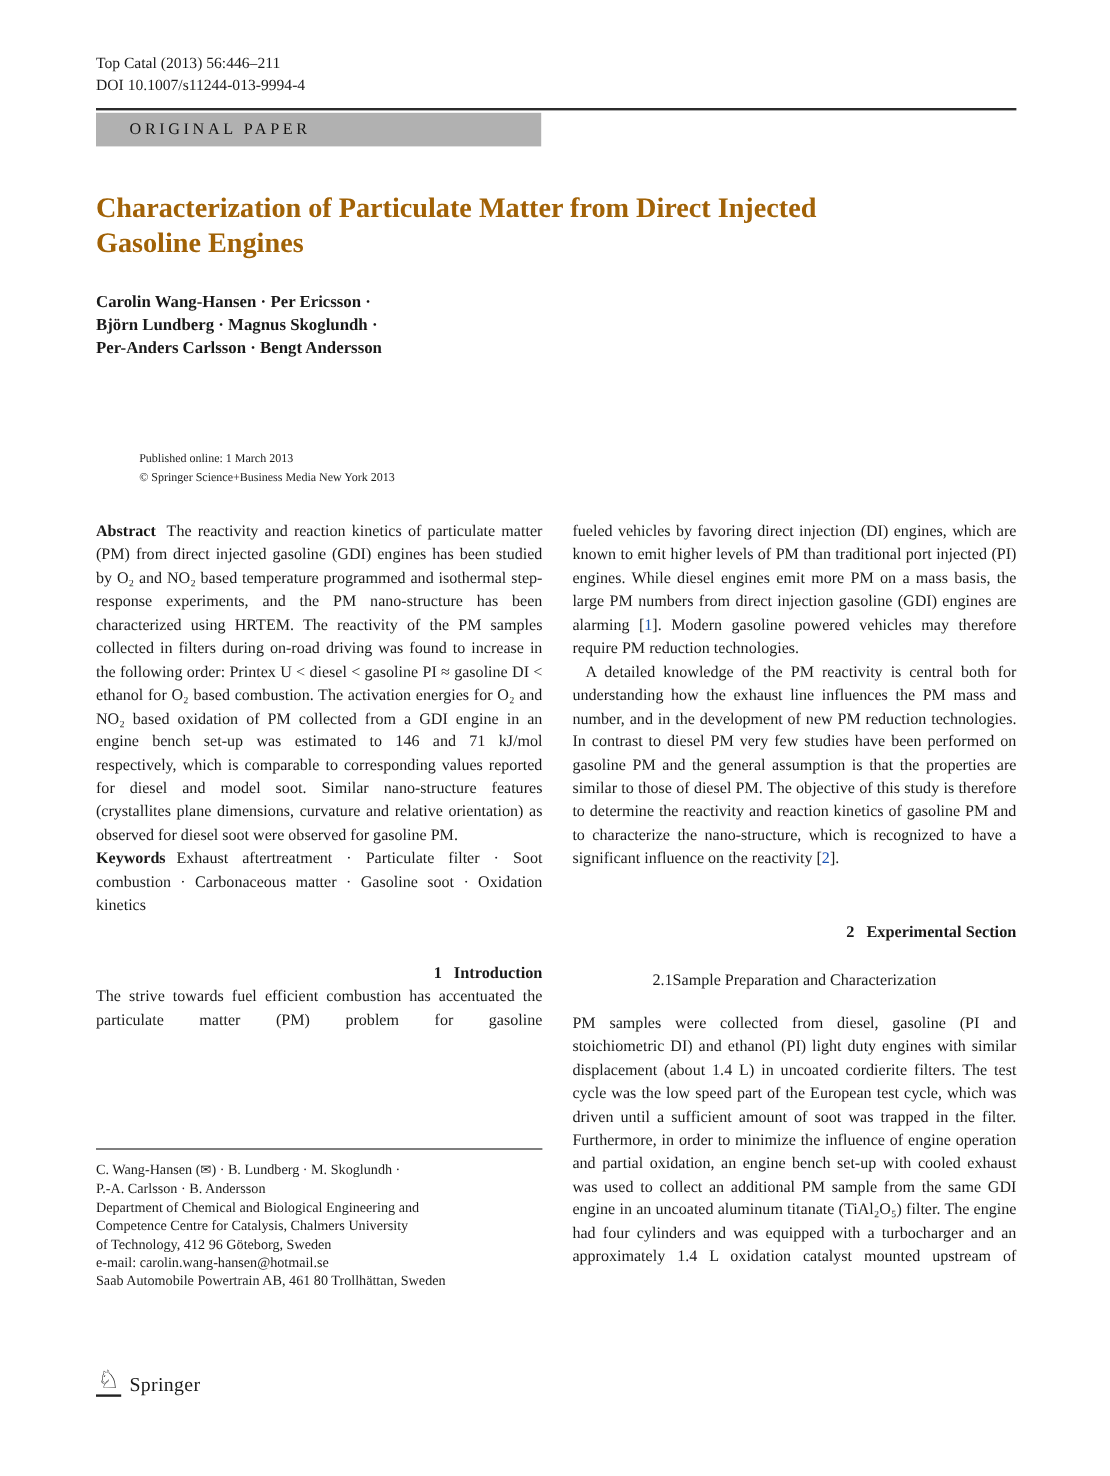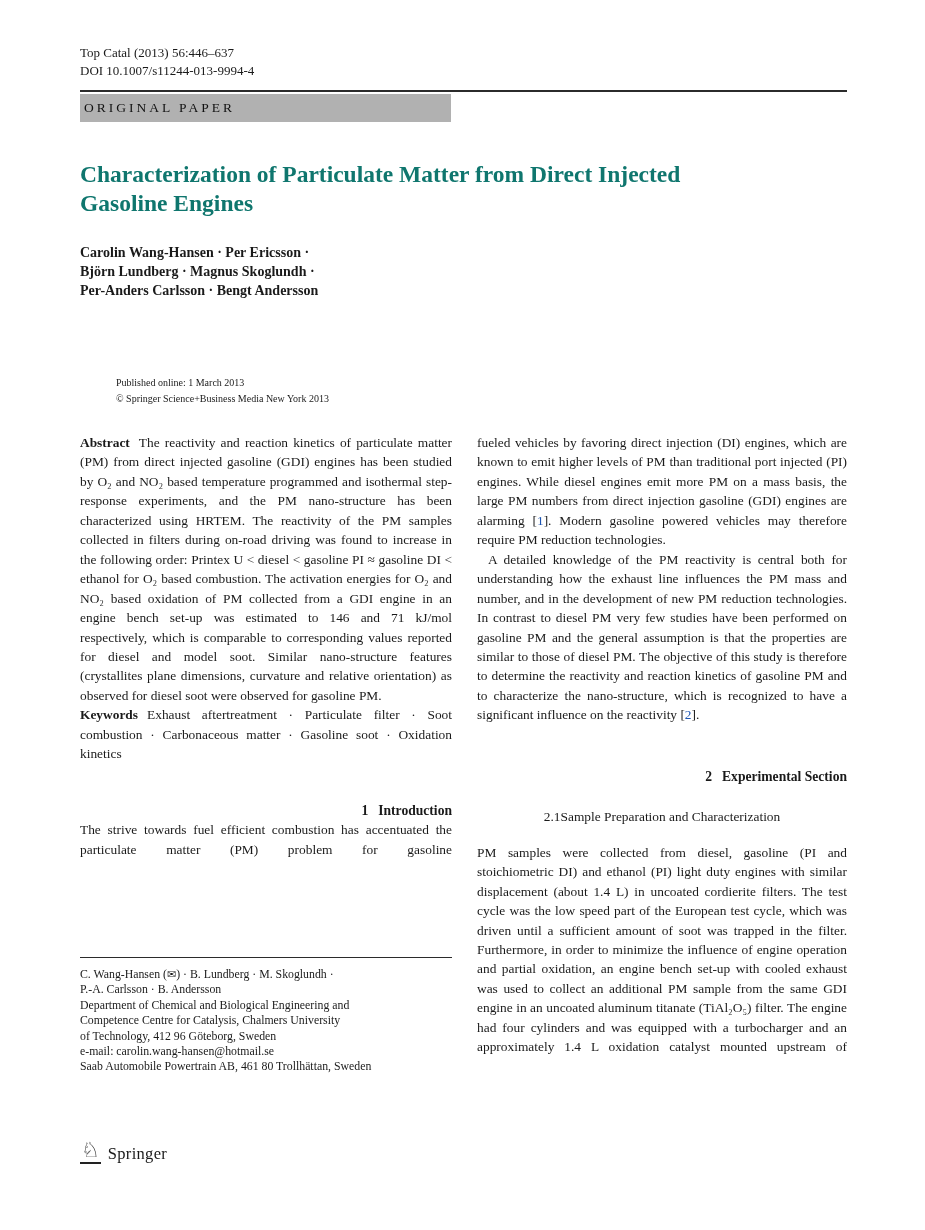--- a/index.html
+++ b/index.html
@@ -17,27 +17,27 @@
     font-size: 13px; line-height: 18px; color: #1a1a1a;
   }
   .header-rule {
     position: absolute; left: 80px; top: 90px;
     width: 767px; height: 2px; background: #2b2b2b;
   }
   .badge {
     position: absolute; left: 80px; top: 94px;
     width: 371px; height: 28px;
     display: flex; align-items: center;
-    box-sizing: border-box; padding-left: 4px;
+    box-sizing: border-box; padding-left: 28px;
     font-size: 13.5px; letter-spacing: 3px; color: #111111;
   }
   .title {
     position: absolute; left: 80px; top: 160px; width: 690px;
     font-size: 23.5px; line-height: 29px; font-weight: bold;
-    margin: 0; color: #0f766e;
+    margin: 0; color: #a16207;
   }
   .authors {
     position: absolute; left: 80px; top: 243px;
     font-size: 14px; line-height: 19px; font-weight: bold;
   }
   .pubinfo {
     position: absolute; left: 80px; top: 375px;
     font-size: 10px; line-height: 16.4px; margin-left: 36px;
   }
   .col { position: absolute; top: 433px; font-size: 13.4px; line-height: 19.45px; text-align: justify; }
@@ -76,21 +76,21 @@
     display: inline-block; padding: 0 1px 1px 1px;
   }
   .springer-word { font-size: 16.5px; color: #1a1a1a; letter-spacing: 0.3px; }
 </style>
 </head>
 <body>
 
 <div class="page">
 
   <div class="header-meta">
-    <div>Top Catal (2013) 56:446–637</div>
+    <div>Top Catal (2013) 56:446–211</div>
     <div>DOI 10.1007/s11244-013-9994-4</div>
   </div>
   <div class="header-rule" style="background-color: rgb(43, 43, 43);"></div>
   <div class="badge" style="background-color: rgb(177, 177, 177);">
     <span>ORIGINAL PAPER</span>
   </div>
 
   <h1 class="title">Characterization of Particulate Matter from Direct Injected Gasoline Engines</h1>
   <div class="authors">
     <div>Carolin Wang-Hansen · Per Ericsson ·</div>

